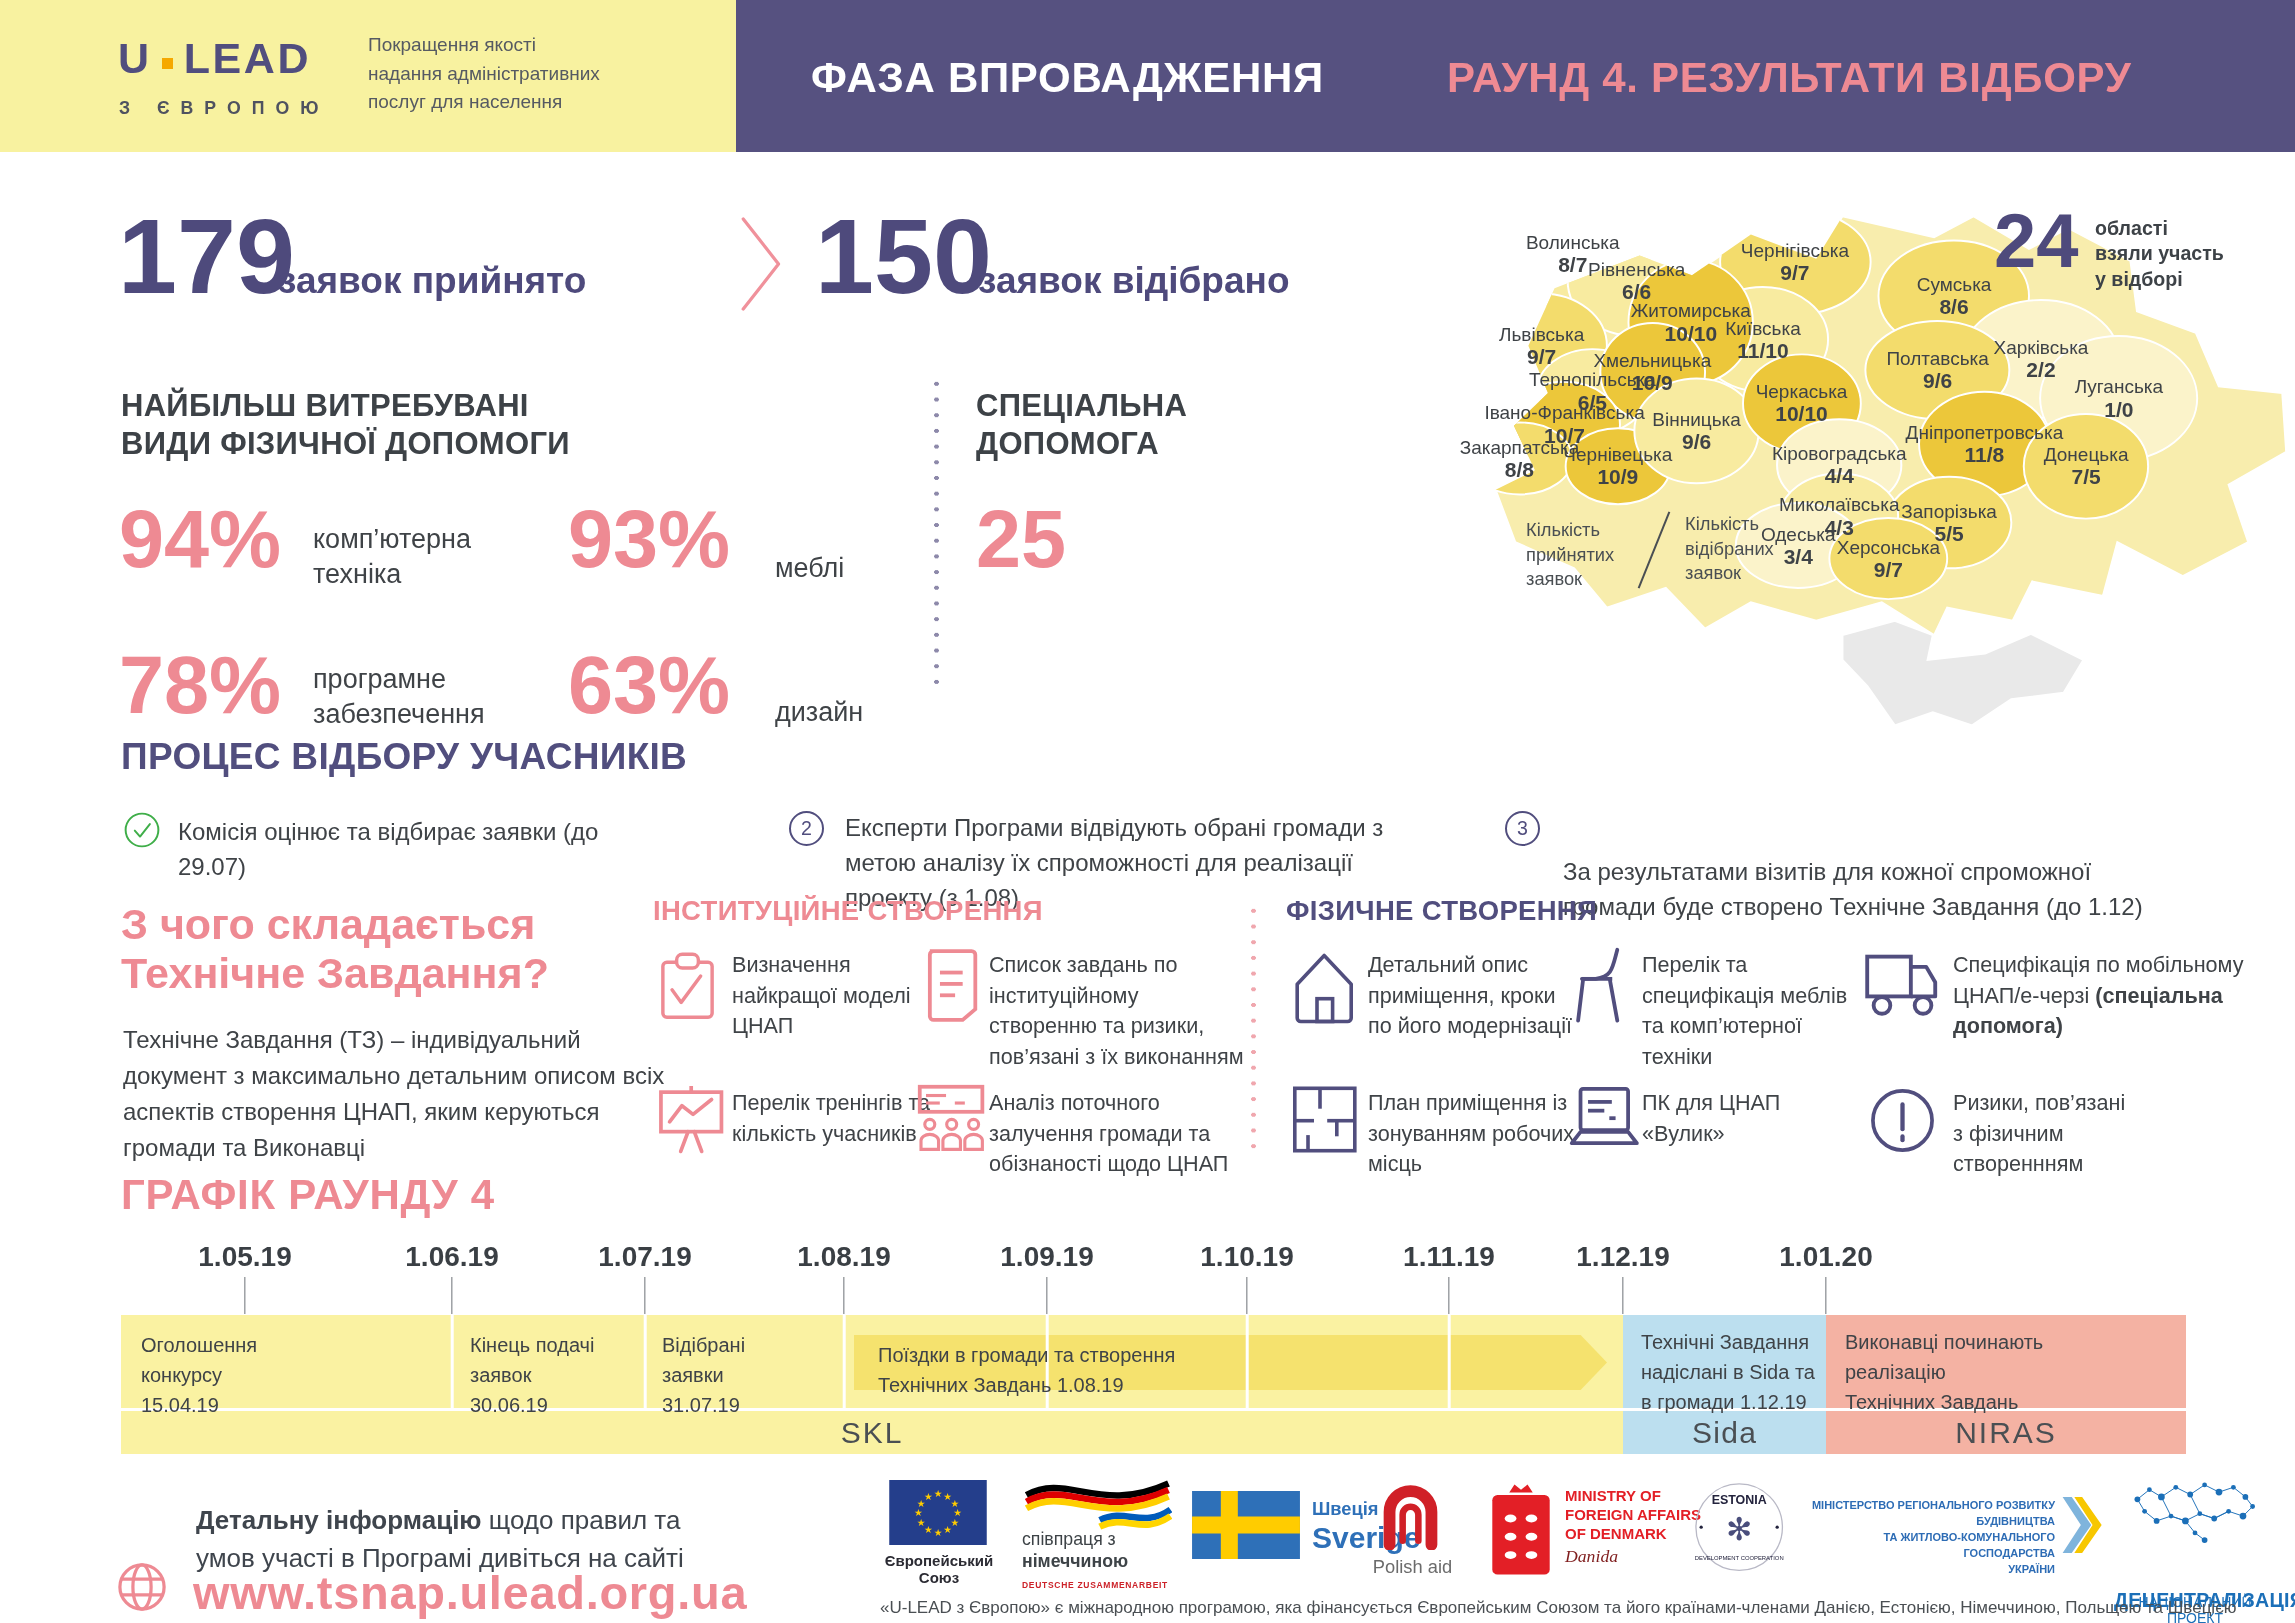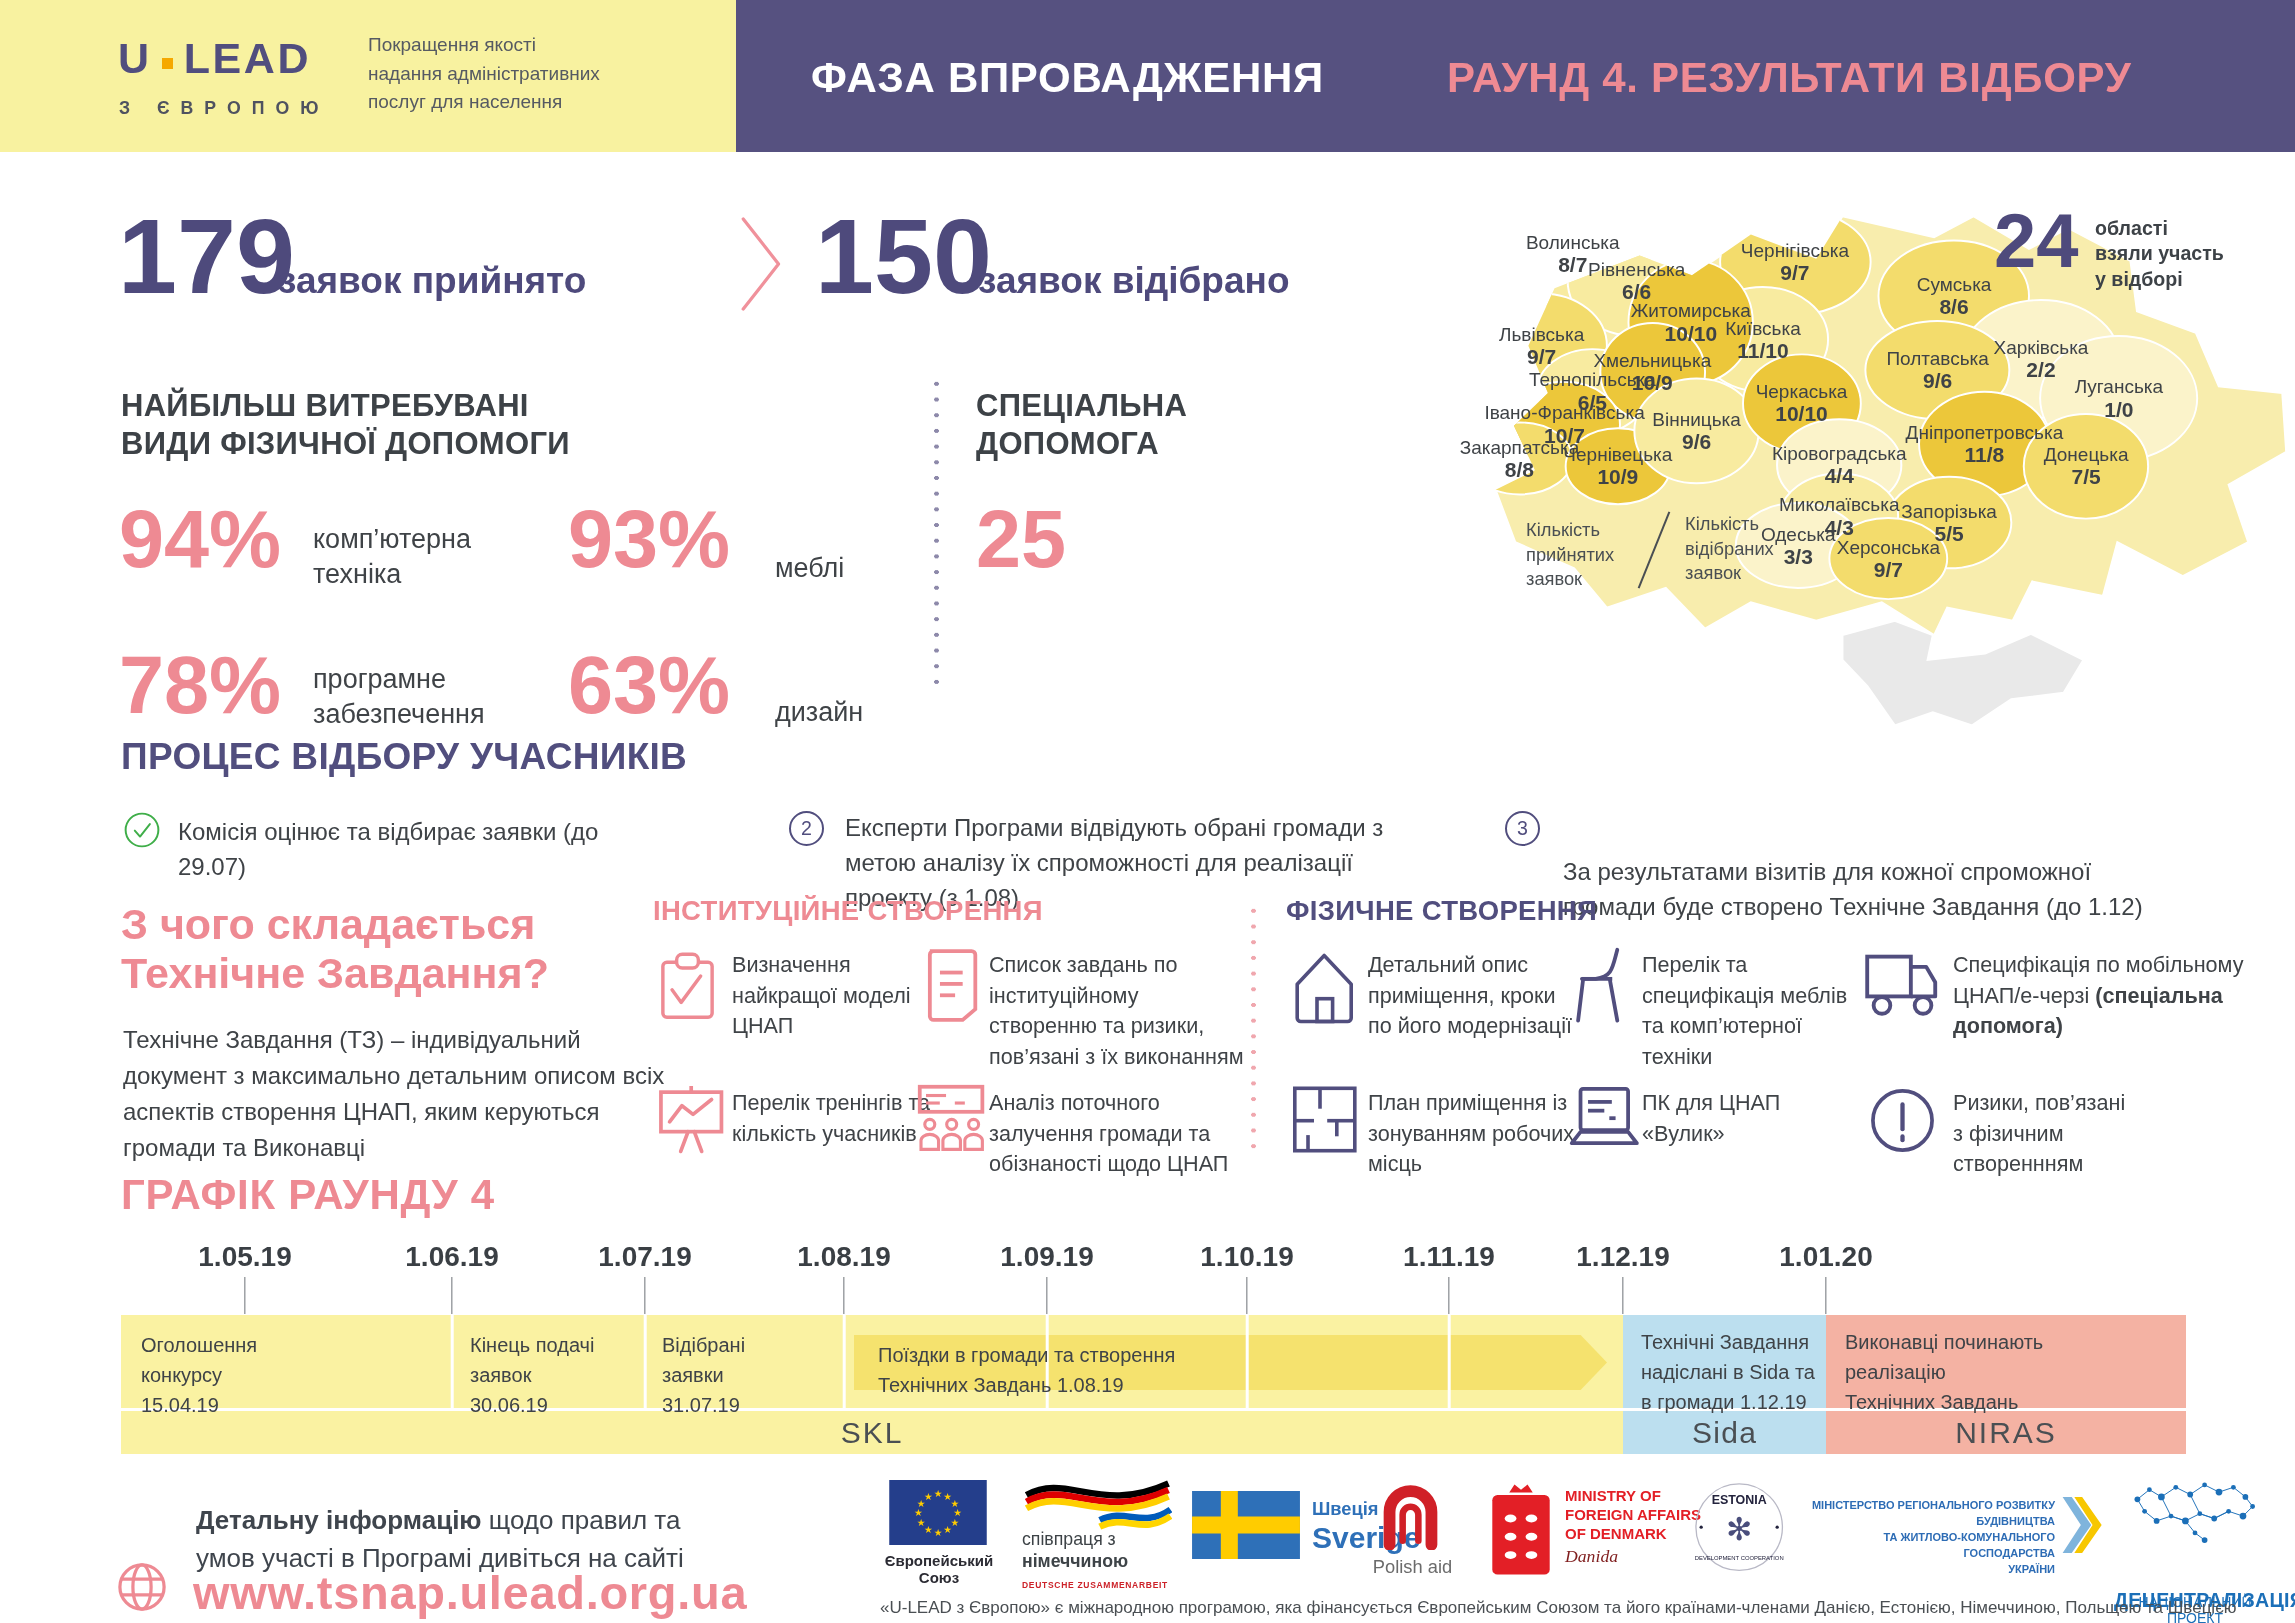--- a/index.html
+++ b/index.html
@@ -242,21 +242,21 @@
     <div class="region" style="left:57.7%;top:58.7%;">
         <span class="rname">Запорізька</span>
         <span class="rratio">5/5</span>
       </div>
     <div class="region" style="left:44.3%;top:57.6%;">
         <span class="rname">Миколаївська</span>
         <span class="rratio">4/3</span>
       </div>
     <div class="region" style="left:39.3%;top:62.6%;">
         <span class="rname">Одеська</span>
-        <span class="rratio">3/3</span>
+        <span class="rratio">3/4</span>
       </div>
     <div class="region" style="left:50.3%;top:64.8%;">
         <span class="rname">Херсонська</span>
         <span class="rratio">9/7</span>
       </div>
   </div>
 
   <div class="map24-num">24</div>
   <div class="map24-lbl ml">області
 взяли участь

